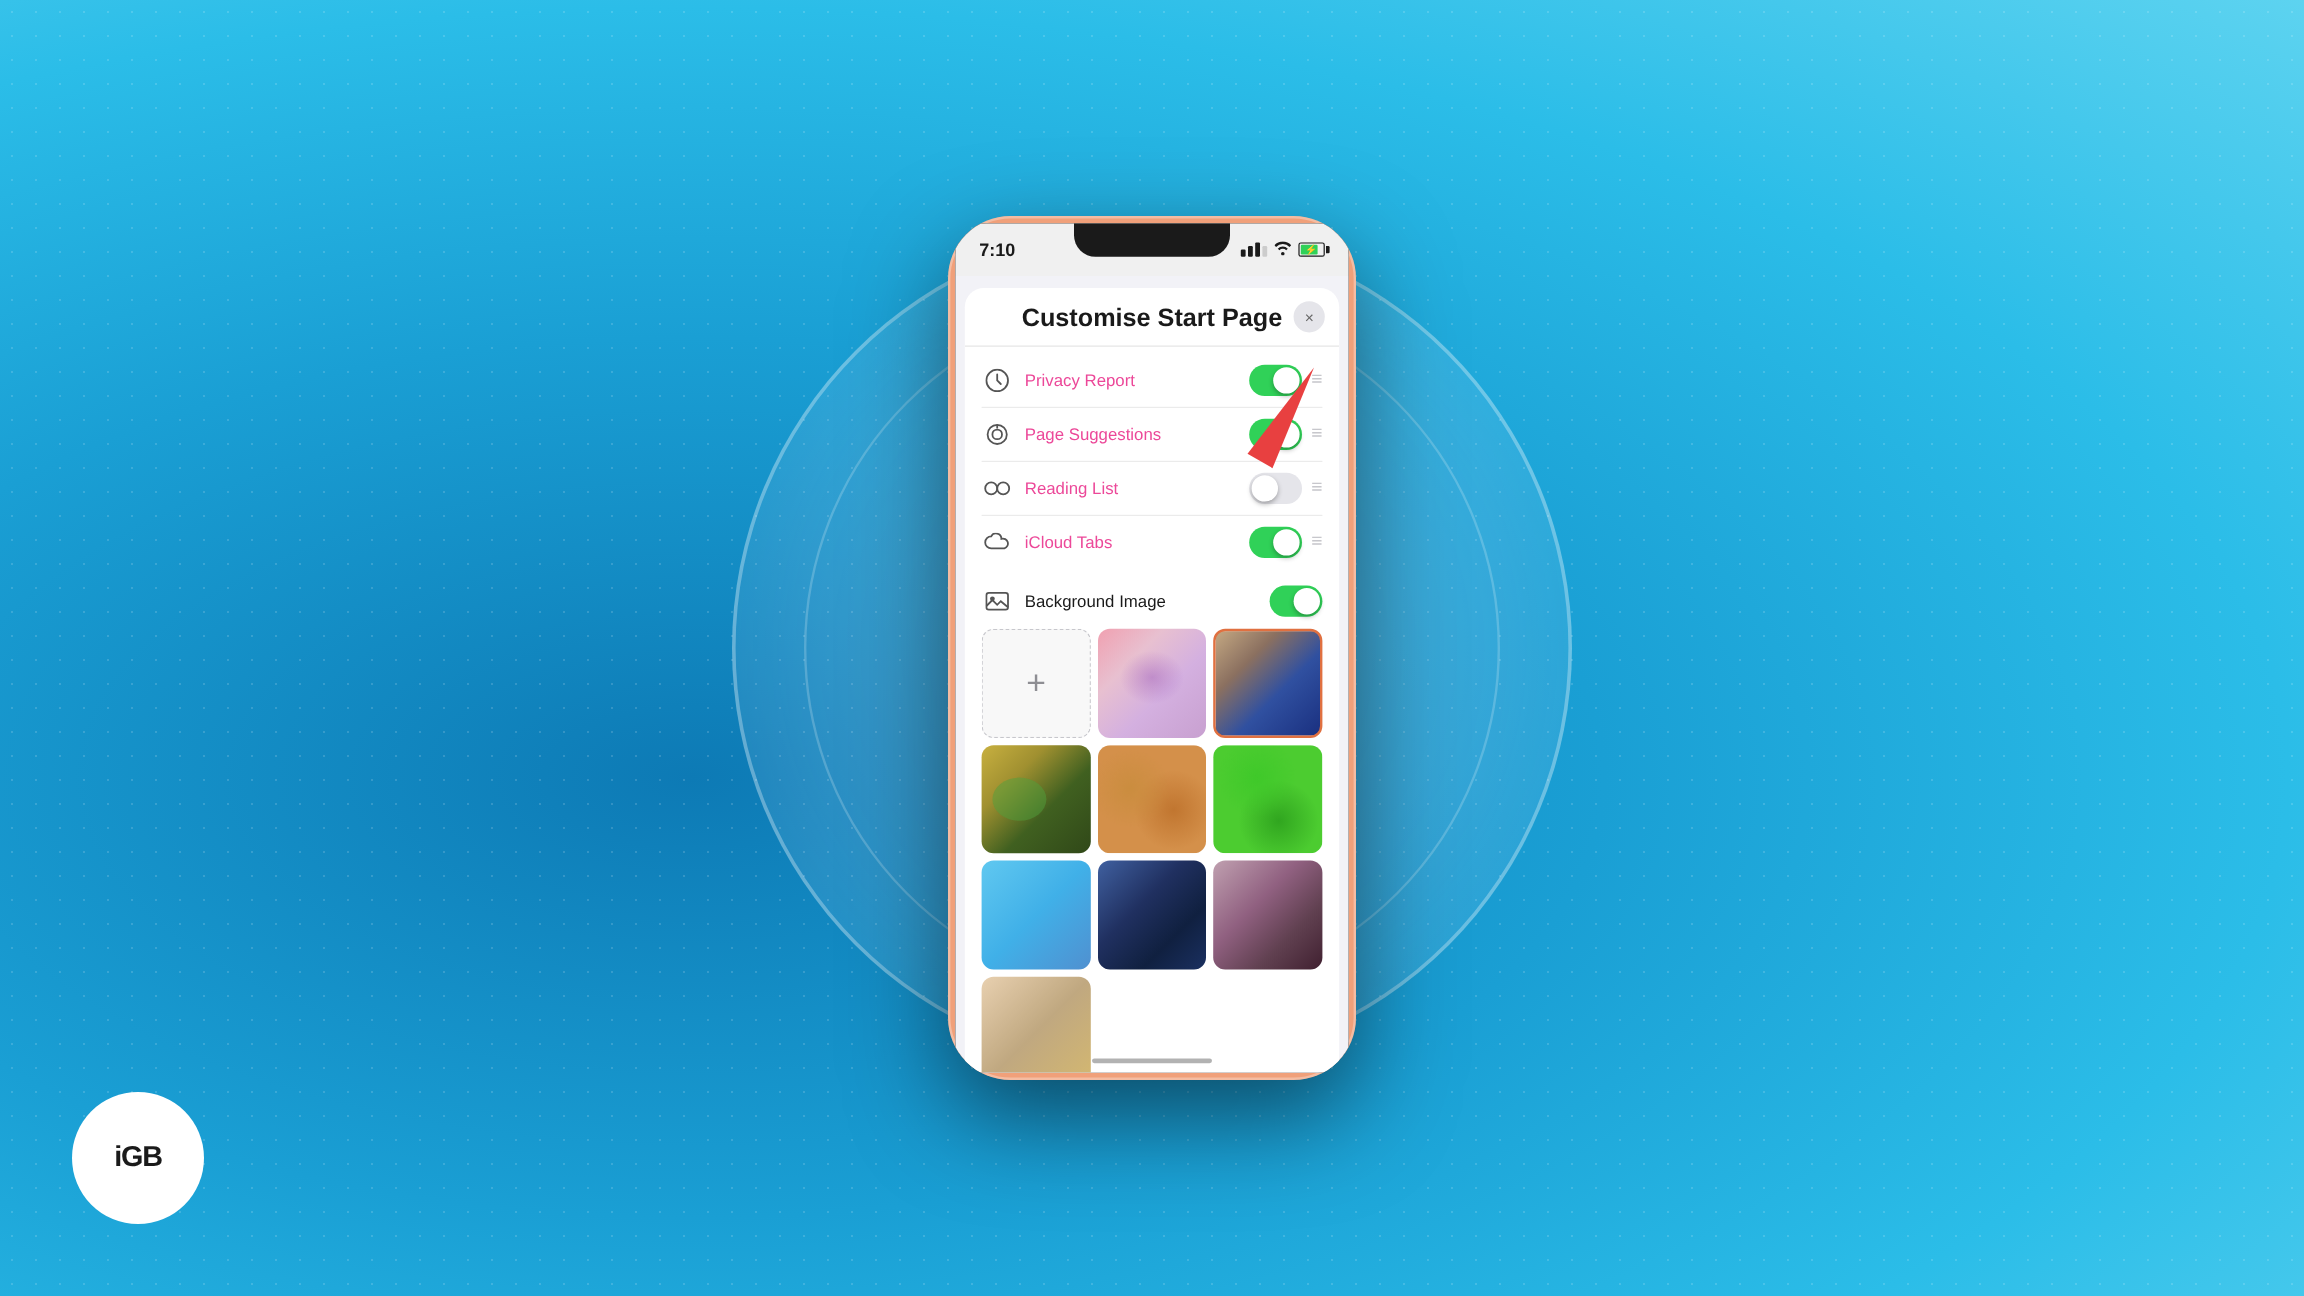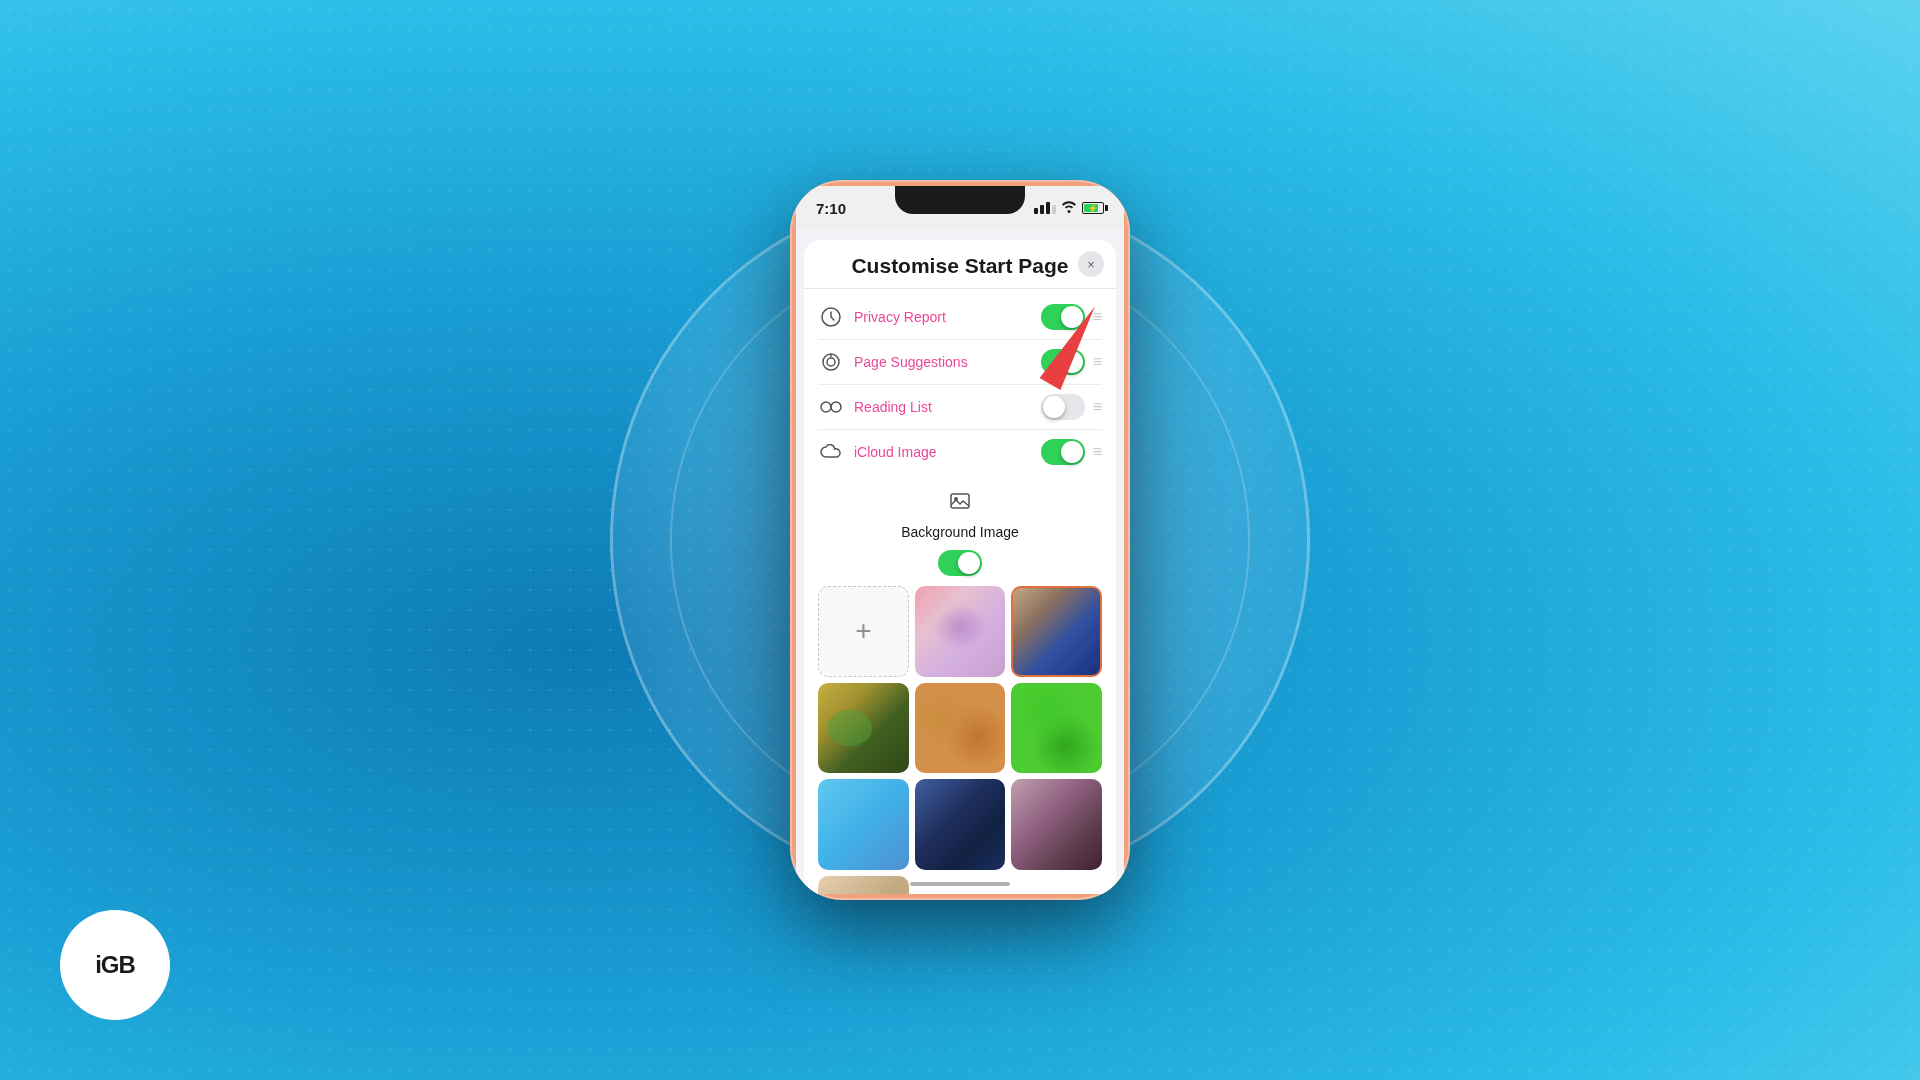--- a/index.html
+++ b/index.html
@@ -94,21 +94,21 @@
       overflow: hidden;
     }
 
     .phone-inner {
       position: absolute;
       top: 6px;
       left: 6px;
       right: 6px;
       bottom: 6px;
       background: #1a1a1a;
-      border-radius: 9px;
+      border-radius: 26px;
       overflow: hidden;
     }
 
     
     .status-bar {
       position: absolute;
       top: 0;
       left: 0;
       right: 0;
       height: 44px;
@@ -326,21 +326,20 @@
     
     .bg-image-section {
       padding: 8px 14px 6px;
     }
 
     .bg-image-header {
       display: flex;
       align-items: center;
       gap: 10px;
       margin-bottom: 10px;
-      flex-direction: column;
     }
 
     .bg-image-icon {
       width: 26px;
       height: 26px;
       display: flex;
       align-items: center;
       justify-content: center;
       flex-shrink: 0;
     }
@@ -561,21 +560,21 @@
             </div>
           </div>
           <div class="divider"></div>
 
           <div class="settings-row">
             <div class="settings-row-icon">
               <svg width="22" height="16" viewBox="0 0 22 16">
                   <path d="M17 13H6a5 5 0 0 1 0-10 4.5 4.5 0 0 1 8.5 2A4 4 0 0 1 17 13z" stroke="#555" stroke-width="1.5" fill="none"></path>
                 </svg>
             </div>
-            <span class="settings-row-label">iCloud Image</span>
+            <span class="settings-row-label">iCloud Tabs</span>
             <div class="settings-row-controls">
               <div class="toggle on">
                 <div class="toggle-knob"></div>
               </div>
               <span class="drag-handle">≡</span>
             </div>
           </div>
         </div>
 
         <div class="bg-image-section">

